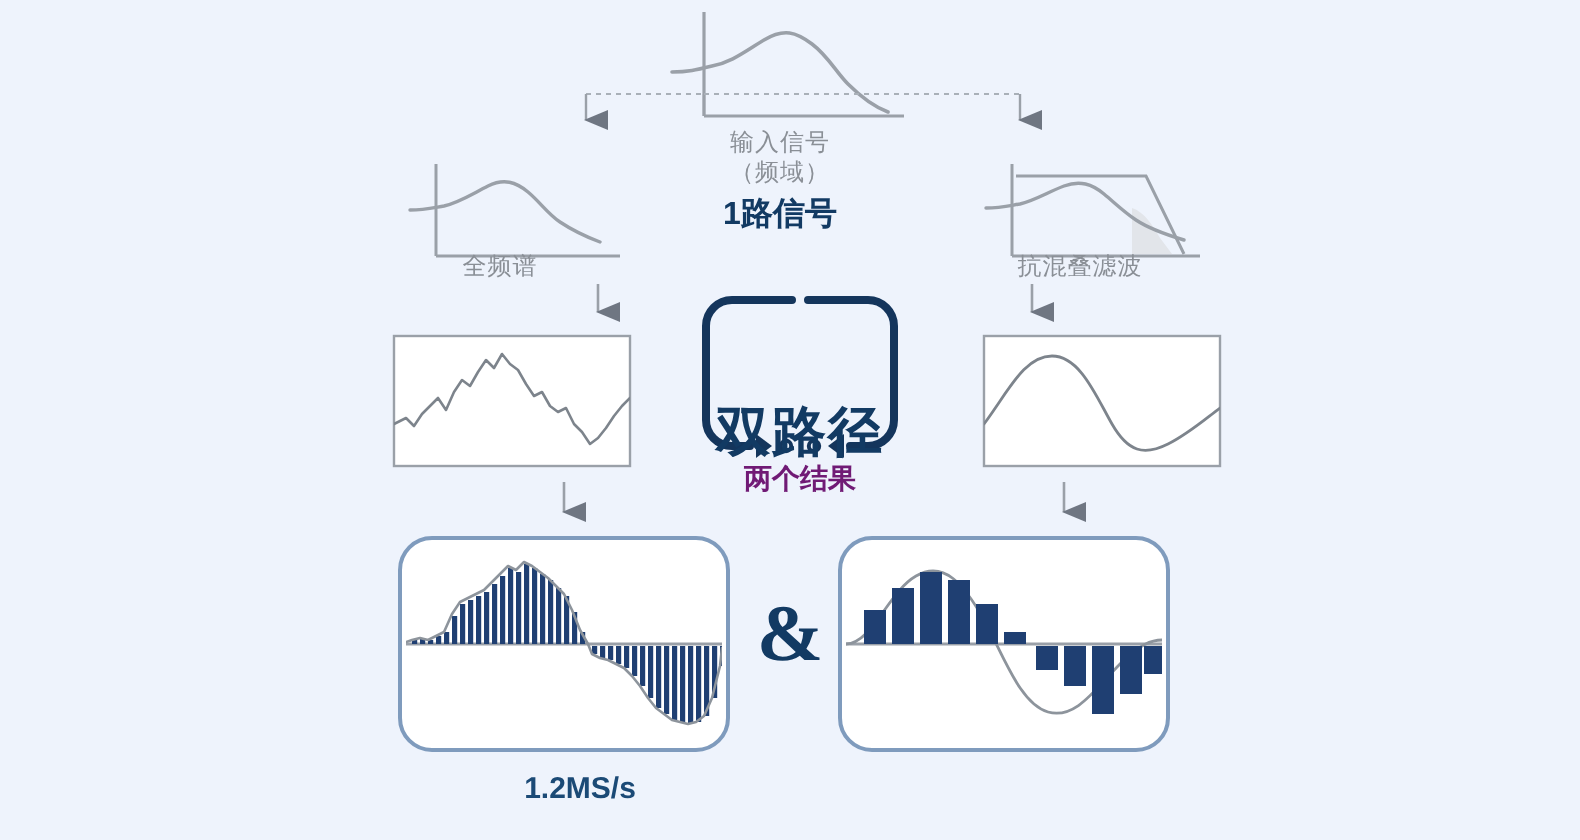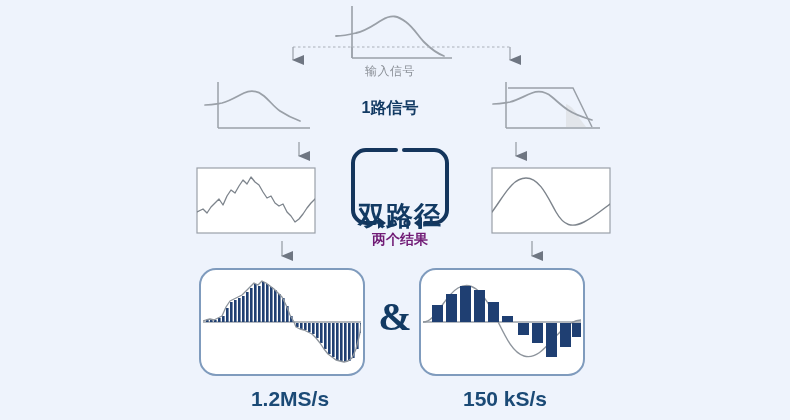--- a/index.html
+++ b/index.html
@@ -44,21 +44,21 @@
     font-size: 16px;
     font-weight: bold;
   }
   .lbl-navy-sm {
     color: #701a75;
     font-size: 14px;
     font-weight: bold;
   }
   .lbl-rate {
     color: #1b4a76;
-    font-size: 21px;
+    font-size: 15px;
     font-weight: bold;
   }
 
   #label-input-signal { left: 320px; top: 64px; width: 140px; }
   #label-one-channel  { left: 320px; top: 98px; width: 140px; text-align: center; }
   #label-full-spectrum{ left: 190px; top: 126px; width: 120px; }
   #label-antialias    { left: 470px; top: 126px; width: 140px; }
   #label-dual-path    {
     left: 345px; top: 163px; width: 110px;
     color: #123a63; font-size: 27px; font-weight: bold; letter-spacing: 1px; margin-top: 37px;
@@ -266,29 +266,31 @@
           <rect x="560" y="323" width="11" height="24"></rect>
           <rect x="572" y="323" width="11" height="14"></rect>
           <rect x="572" y="323" width="9" height="3"></rect>
         </g>
       </g>
     </g>
   </svg>
 
   <div class="lbl lbl-gray" id="label-input-signal">
     <div>输入信号</div>
+    <div>（频域）</div>
   </div>
 
   <div class="lbl lbl-navy" id="label-one-channel">1路信号</div>
 
-
+  <div class="lbl lbl-gray" id="label-full-spectrum">全频谱</div>
+
+  <div class="lbl lbl-gray" id="label-antialias">抗混叠滤波</div>
 
   <div class="lbl" id="label-dual-path">双路径</div>
 
   <div class="lbl lbl-navy-sm" id="label-two-results">两个结果</div>
 
   <div id="amp">&amp;</div>
 
   <div class="lbl lbl-rate" id="label-rate-left">1.2MS/s</div>
 
-  <div class="lbl lbl-rate" id="label-rate-right">150 kS/s</div>
 
 </div>
 
 </body></html>

